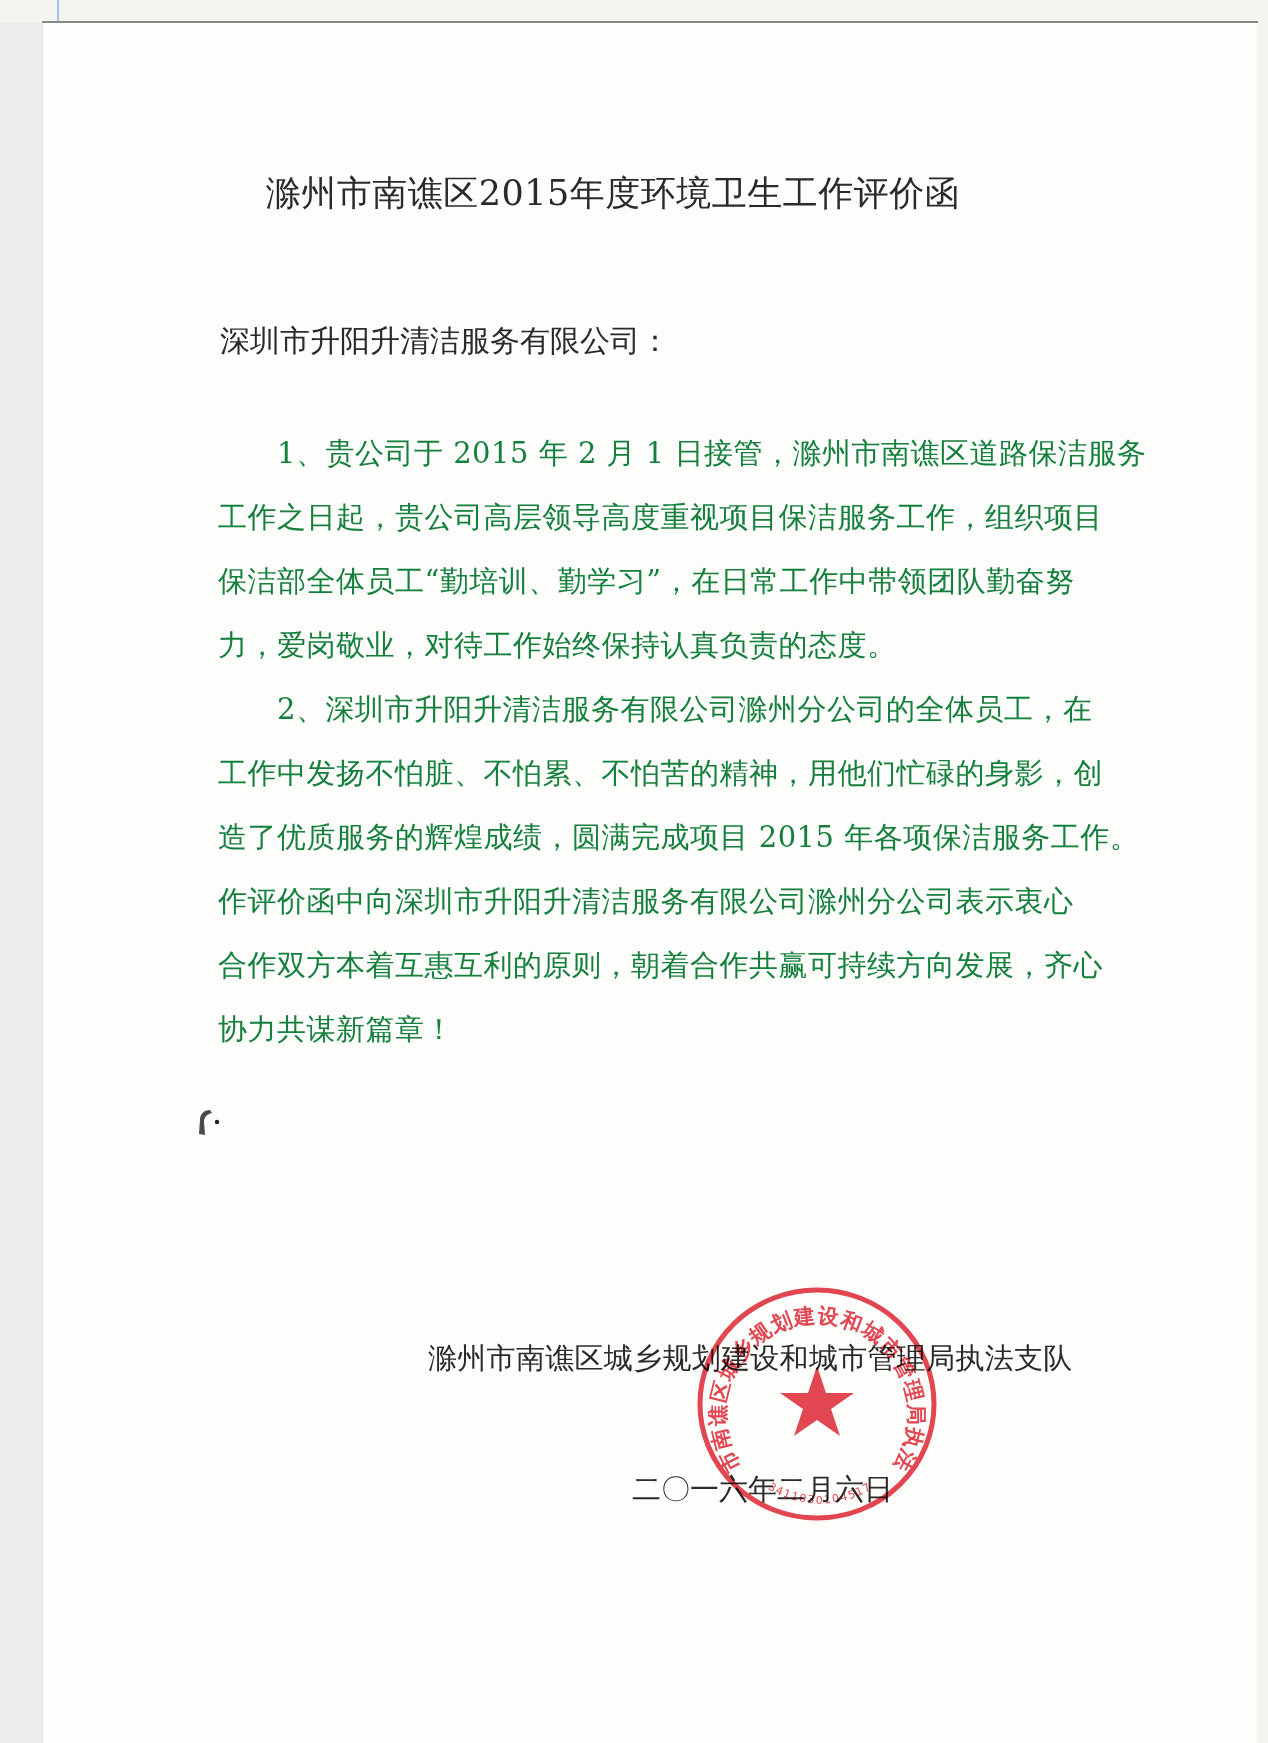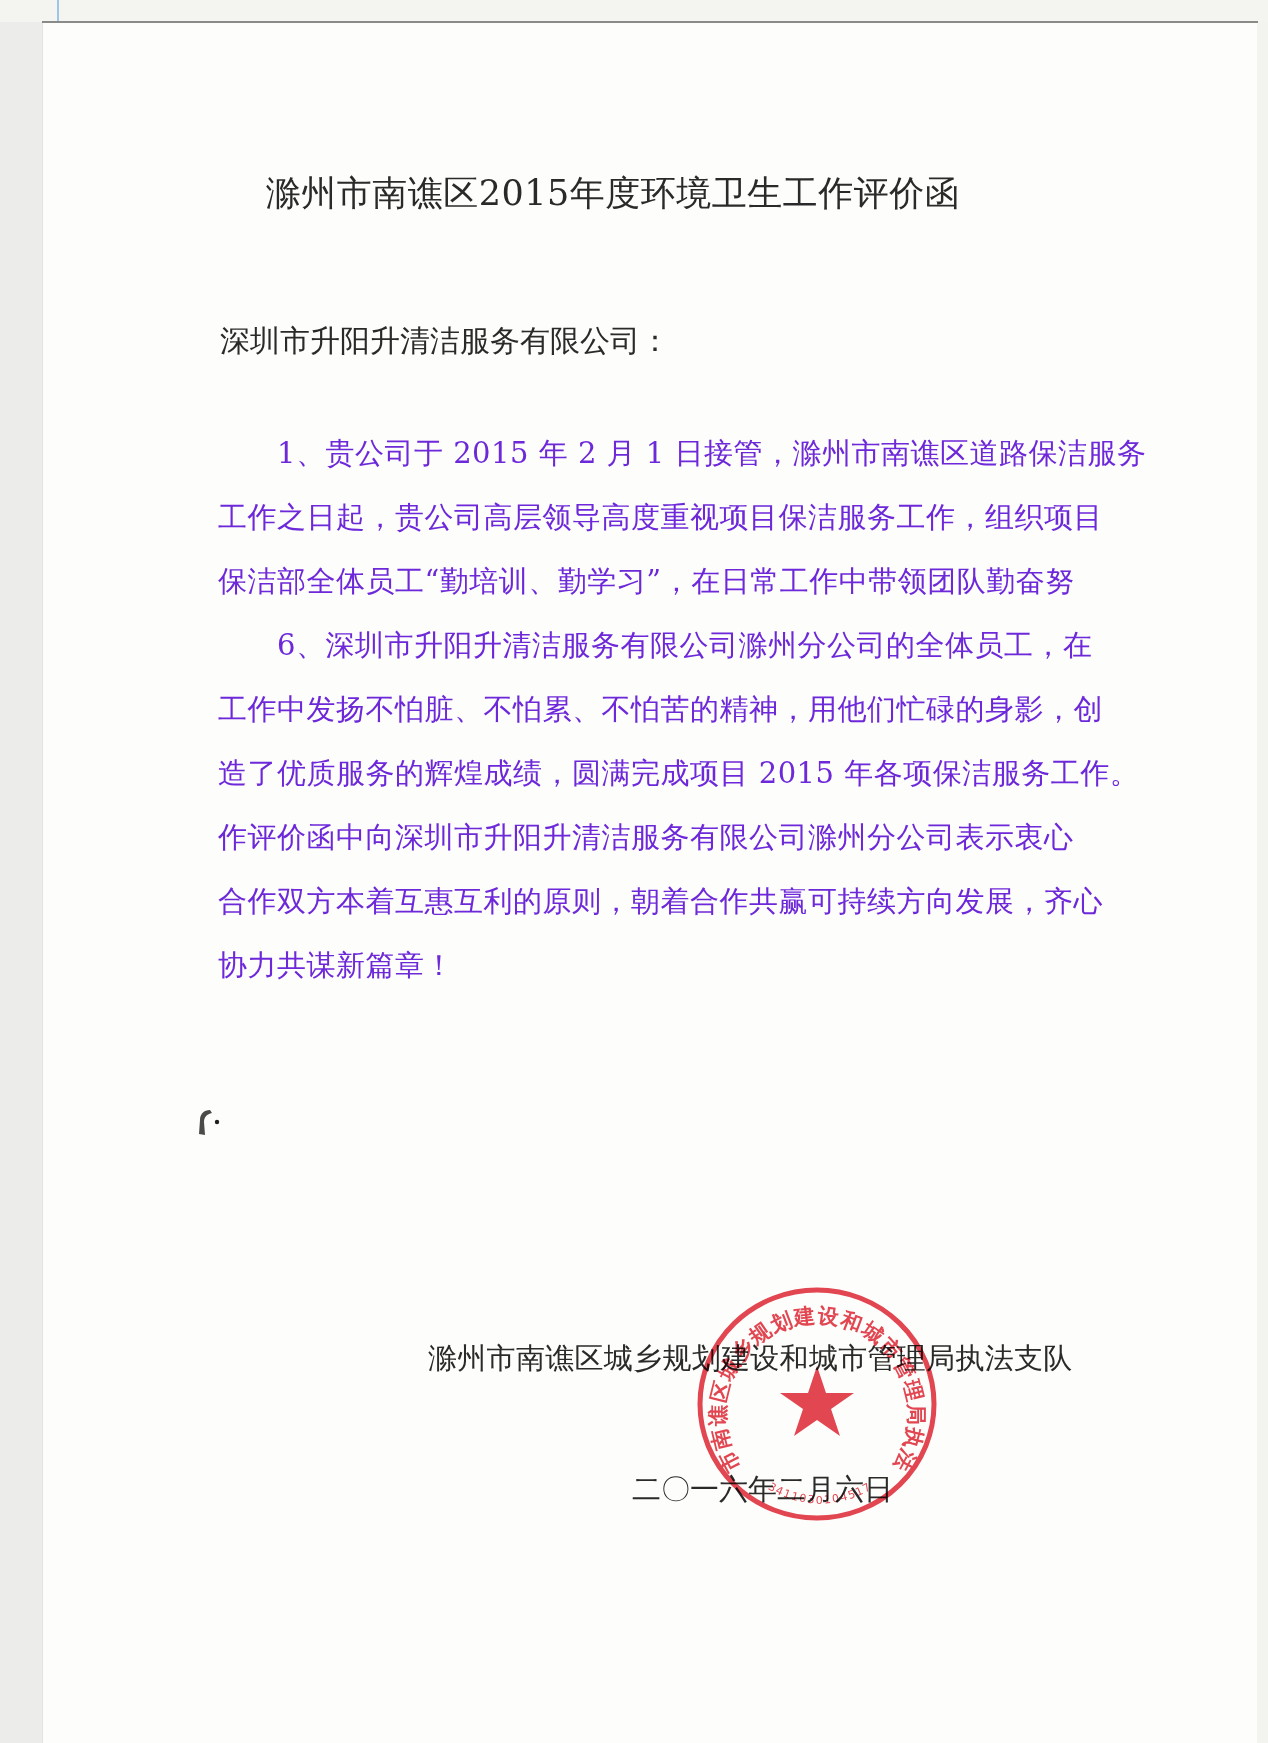--- a/index.html
+++ b/index.html
@@ -40,21 +40,21 @@
     letter-spacing: 0.5px; color: #2a2a2a;
     padding-left: 30px; box-sizing: border-box;
   }
   .salutation {
     position: absolute; left: 220px; top: 321px;
     font-size: 30px; line-height: 40px; color: #2a2a2a;
   }
   .body-text {
     position: absolute; left: 218px; top: 421px; width: 860px;
     font-size: 29px; line-height: 64px; letter-spacing: 0.5px;
-    color: #6d28d9;
+    color: #15803d;
   }
   .para { margin: 0; text-indent: 59px; }
   .line { display: block; white-space: nowrap; }
   .signature {
     position: absolute; left: 428px; top: 1338px;
     font-size: 29px; line-height: 40px; letter-spacing: 0.3px; color: #2a2a2a;
     white-space: nowrap; z-index: 3;
   }
   .date {
     position: absolute; left: 632px; top: 1469px;
@@ -82,23 +82,24 @@
 
 <div class="title">滁州市南谯区2015年度环境卫生工作评价函</div>
 
 <div class="salutation">深圳市升阳升清洁服务有限公司：</div>
 
 <div class="body-text">
   <div class="para">
     <span class="line">1、贵公司于 2015 年 2 月 1 日接管，滁州市南谯区道路保洁服务</span>
     <span class="line" style="text-indent:0">工作之日起，贵公司高层领导高度重视项目保洁服务工作，组织项目</span>
     <span class="line" style="text-indent:0">保洁部全体员工“勤培训、勤学习”，在日常工作中带领团队勤奋努</span>
+    <span class="line" style="text-indent:0">力，爱岗敬业，对待工作始终保持认真负责的态度。</span>
   </div>
   <div class="para">
-    <span class="line">6、深圳市升阳升清洁服务有限公司滁州分公司的全体员工，在</span>
+    <span class="line">2、深圳市升阳升清洁服务有限公司滁州分公司的全体员工，在</span>
     <span class="line" style="text-indent:0">工作中发扬不怕脏、不怕累、不怕苦的精神，用他们忙碌的身影，创</span>
     <span class="line" style="text-indent:0">造了优质服务的辉煌成绩，圆满完成项目 2015 年各项保洁服务工作。</span>
   </div>
   <div class="para">
     <span class="line" style="text-indent:0">作评价函中向深圳市升阳升清洁服务有限公司滁州分公司表示衷心</span>
     <span class="line" style="text-indent:0">合作双方本着互惠互利的原则，朝着合作共赢可持续方向发展，齐心</span>
     <span class="line" style="text-indent:0">协力共谋新篇章！</span>
   </div>
 </div>
 

